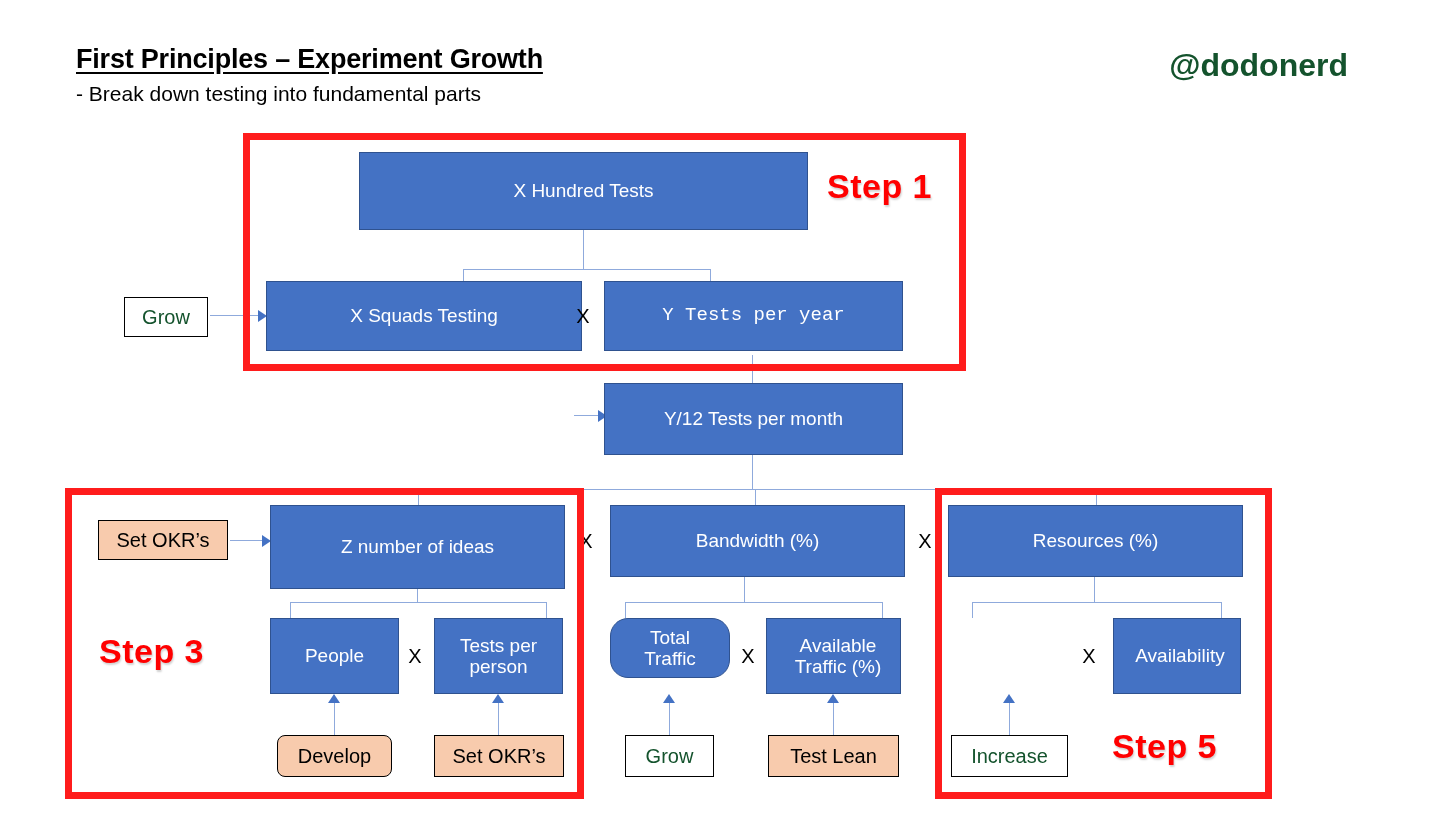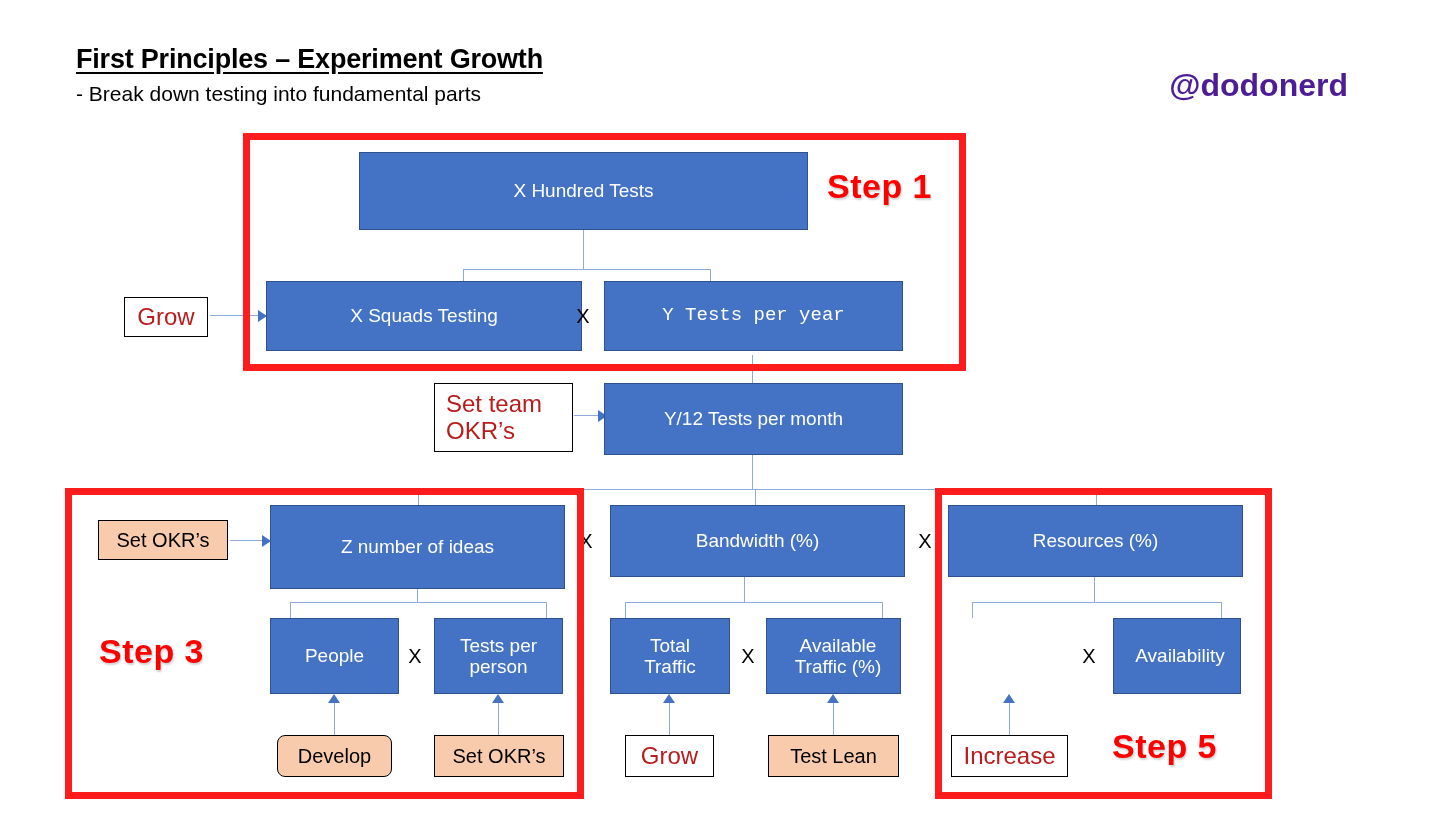--- a/index.html
+++ b/index.html
@@ -39,23 +39,22 @@
     font-size: 21px;
     color: #000000;
     white-space: nowrap;
   }
   .handle {
     position: absolute;
     right: 108px;
     top: 47px;
     font-size: 32px;
     font-weight: bold;
-    color: #4c1d95;
+    color: #14532d;
     white-space: nowrap;
-    margin-top: 20px;
   }
 
   
   .node {
     position: absolute;
     box-sizing: border-box;
     display: flex;
     align-items: center;
     justify-content: center;
     text-align: center;
@@ -63,22 +62,22 @@
   }
   .node.blue {
     background: #4472C4;
     border: 1px solid #2F528F;
     color: #ffffff;
     font-size: 19px;
   }
   .node.white {
     background: #ffffff;
     border: 1.6px solid #000000;
-    color: #b91c1c;
-    font-size: 24px;
+    color: #14532d;
+    font-size: 20px;
   }
   .node.peach {
     background: #F8CBAD;
     border: 1.6px solid #000000;
     color: #000000;
     font-size: 20px;
   }
 
   
   .conn {
@@ -207,24 +206,20 @@
   <div class="mult" style="left:574px; top:305px; width:18px;">X</div>
 
   <div class="node blue" style="left:604px; top:281px; width:299px; height:70px;font-family:Liberation Mono, monospace;">
     <span>Y Tests per year</span>
   </div>
 
   <div class="node white" style="left:124px; top:297px; width:84px; height:40px;">
     <span>Grow</span>
   </div>
 
-  <div class="node white" style="left:434px; top:383px; width:139px; height:69px; white-space:pre-line; justify-content:flex-start; padding-left:11px; text-align:left;">
-    <span>Set team
-OKR’s</span>
-  </div>
 
   <div class="node blue" style="left:604px; top:383px; width:299px; height:72px;">
     <span>Y/12 Tests per month</span>
   </div>
 
   <div class="node peach" style="left:98px; top:520px; width:130px; height:40px;">
     <span>Set OKR’s</span>
   </div>
 
   <div class="node blue" style="left:270px; top:505px; width:295px; height:84px;">
@@ -247,21 +242,21 @@
     <span>People</span>
   </div>
 
   <div class="mult" style="left:406px; top:645px; width:18px;">X</div>
 
   <div class="node blue" style="left:434px; top:618px; width:129px; height:76px; white-space:pre-line;">
     <span>Tests per
 person</span>
   </div>
 
-  <div class="node blue" style="left:610px; top:618px; width:120px; height:76px; white-space:pre-line;">
+  <div class="node blue" style="left:610px; top:618px; width:120px; height:60px; white-space:pre-line;border-radius:18px;">
     <span>Total
 Traffic</span>
   </div>
 
   <div class="mult" style="left:739px; top:645px; width:18px;">X</div>
 
   <div class="node blue" style="left:766px; top:618px; width:135px; height:76px; white-space:pre-line;padding-left:9px;">
     <span>Available
 Traffic (%)</span>
   </div>

